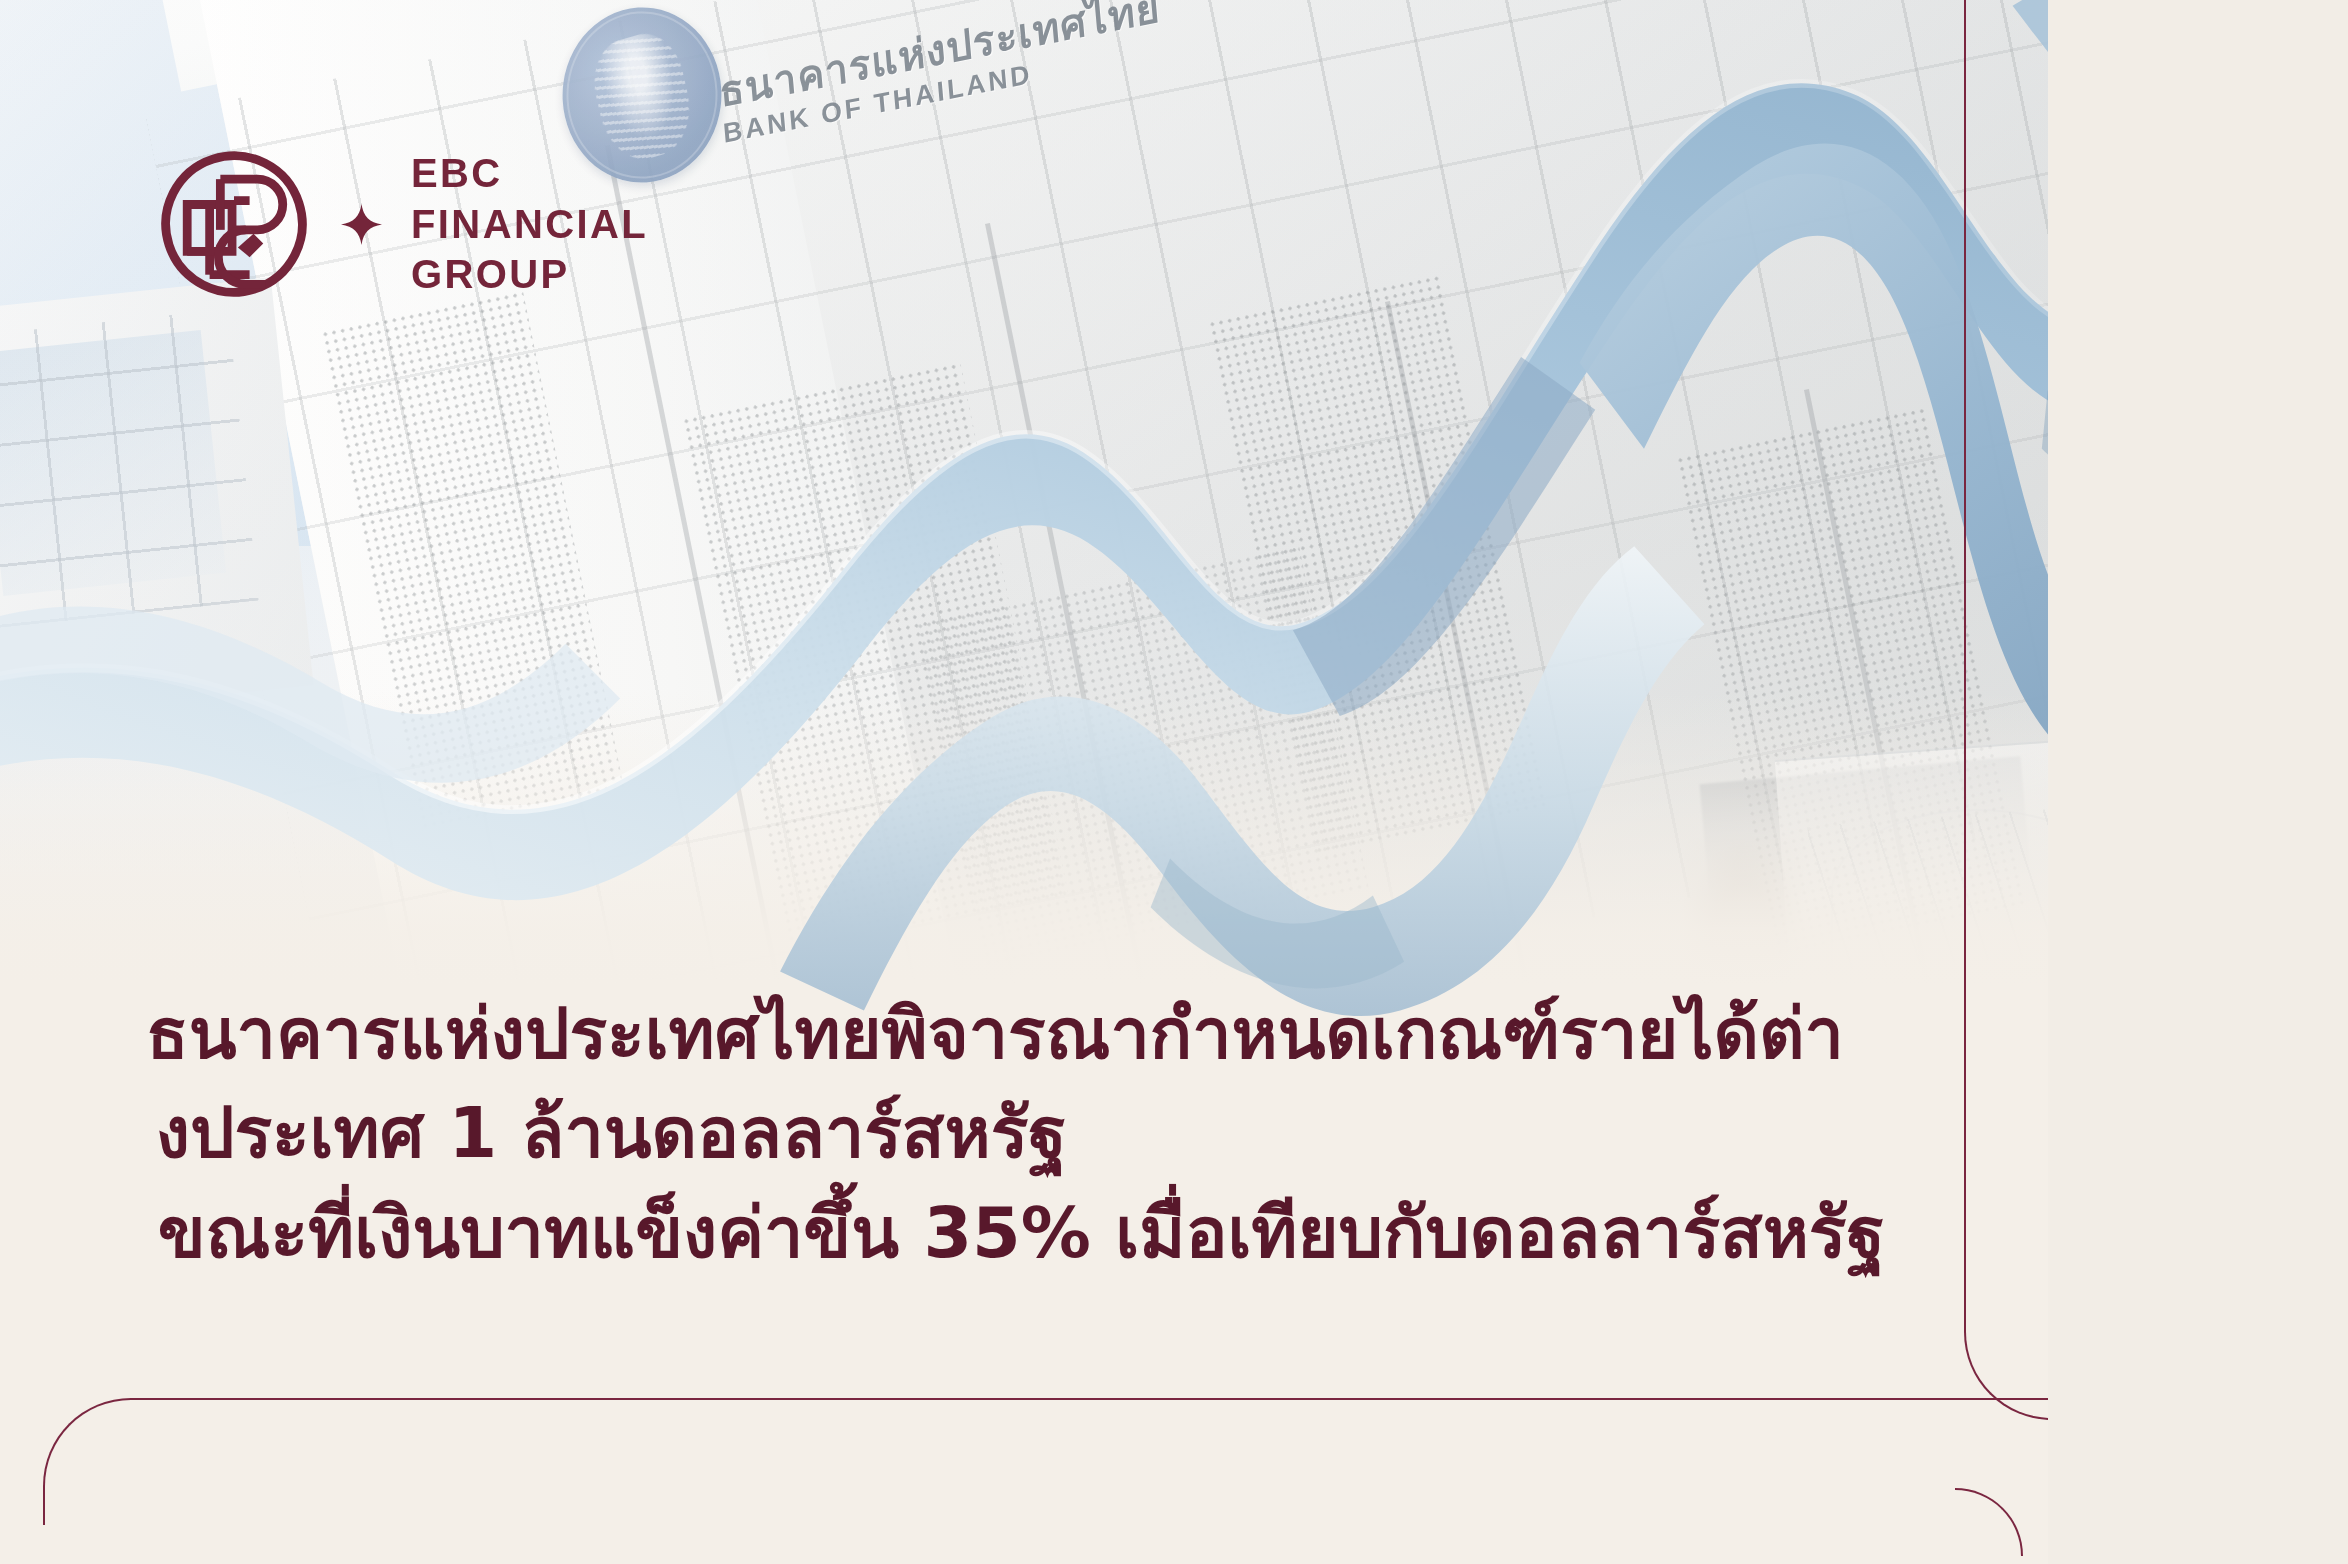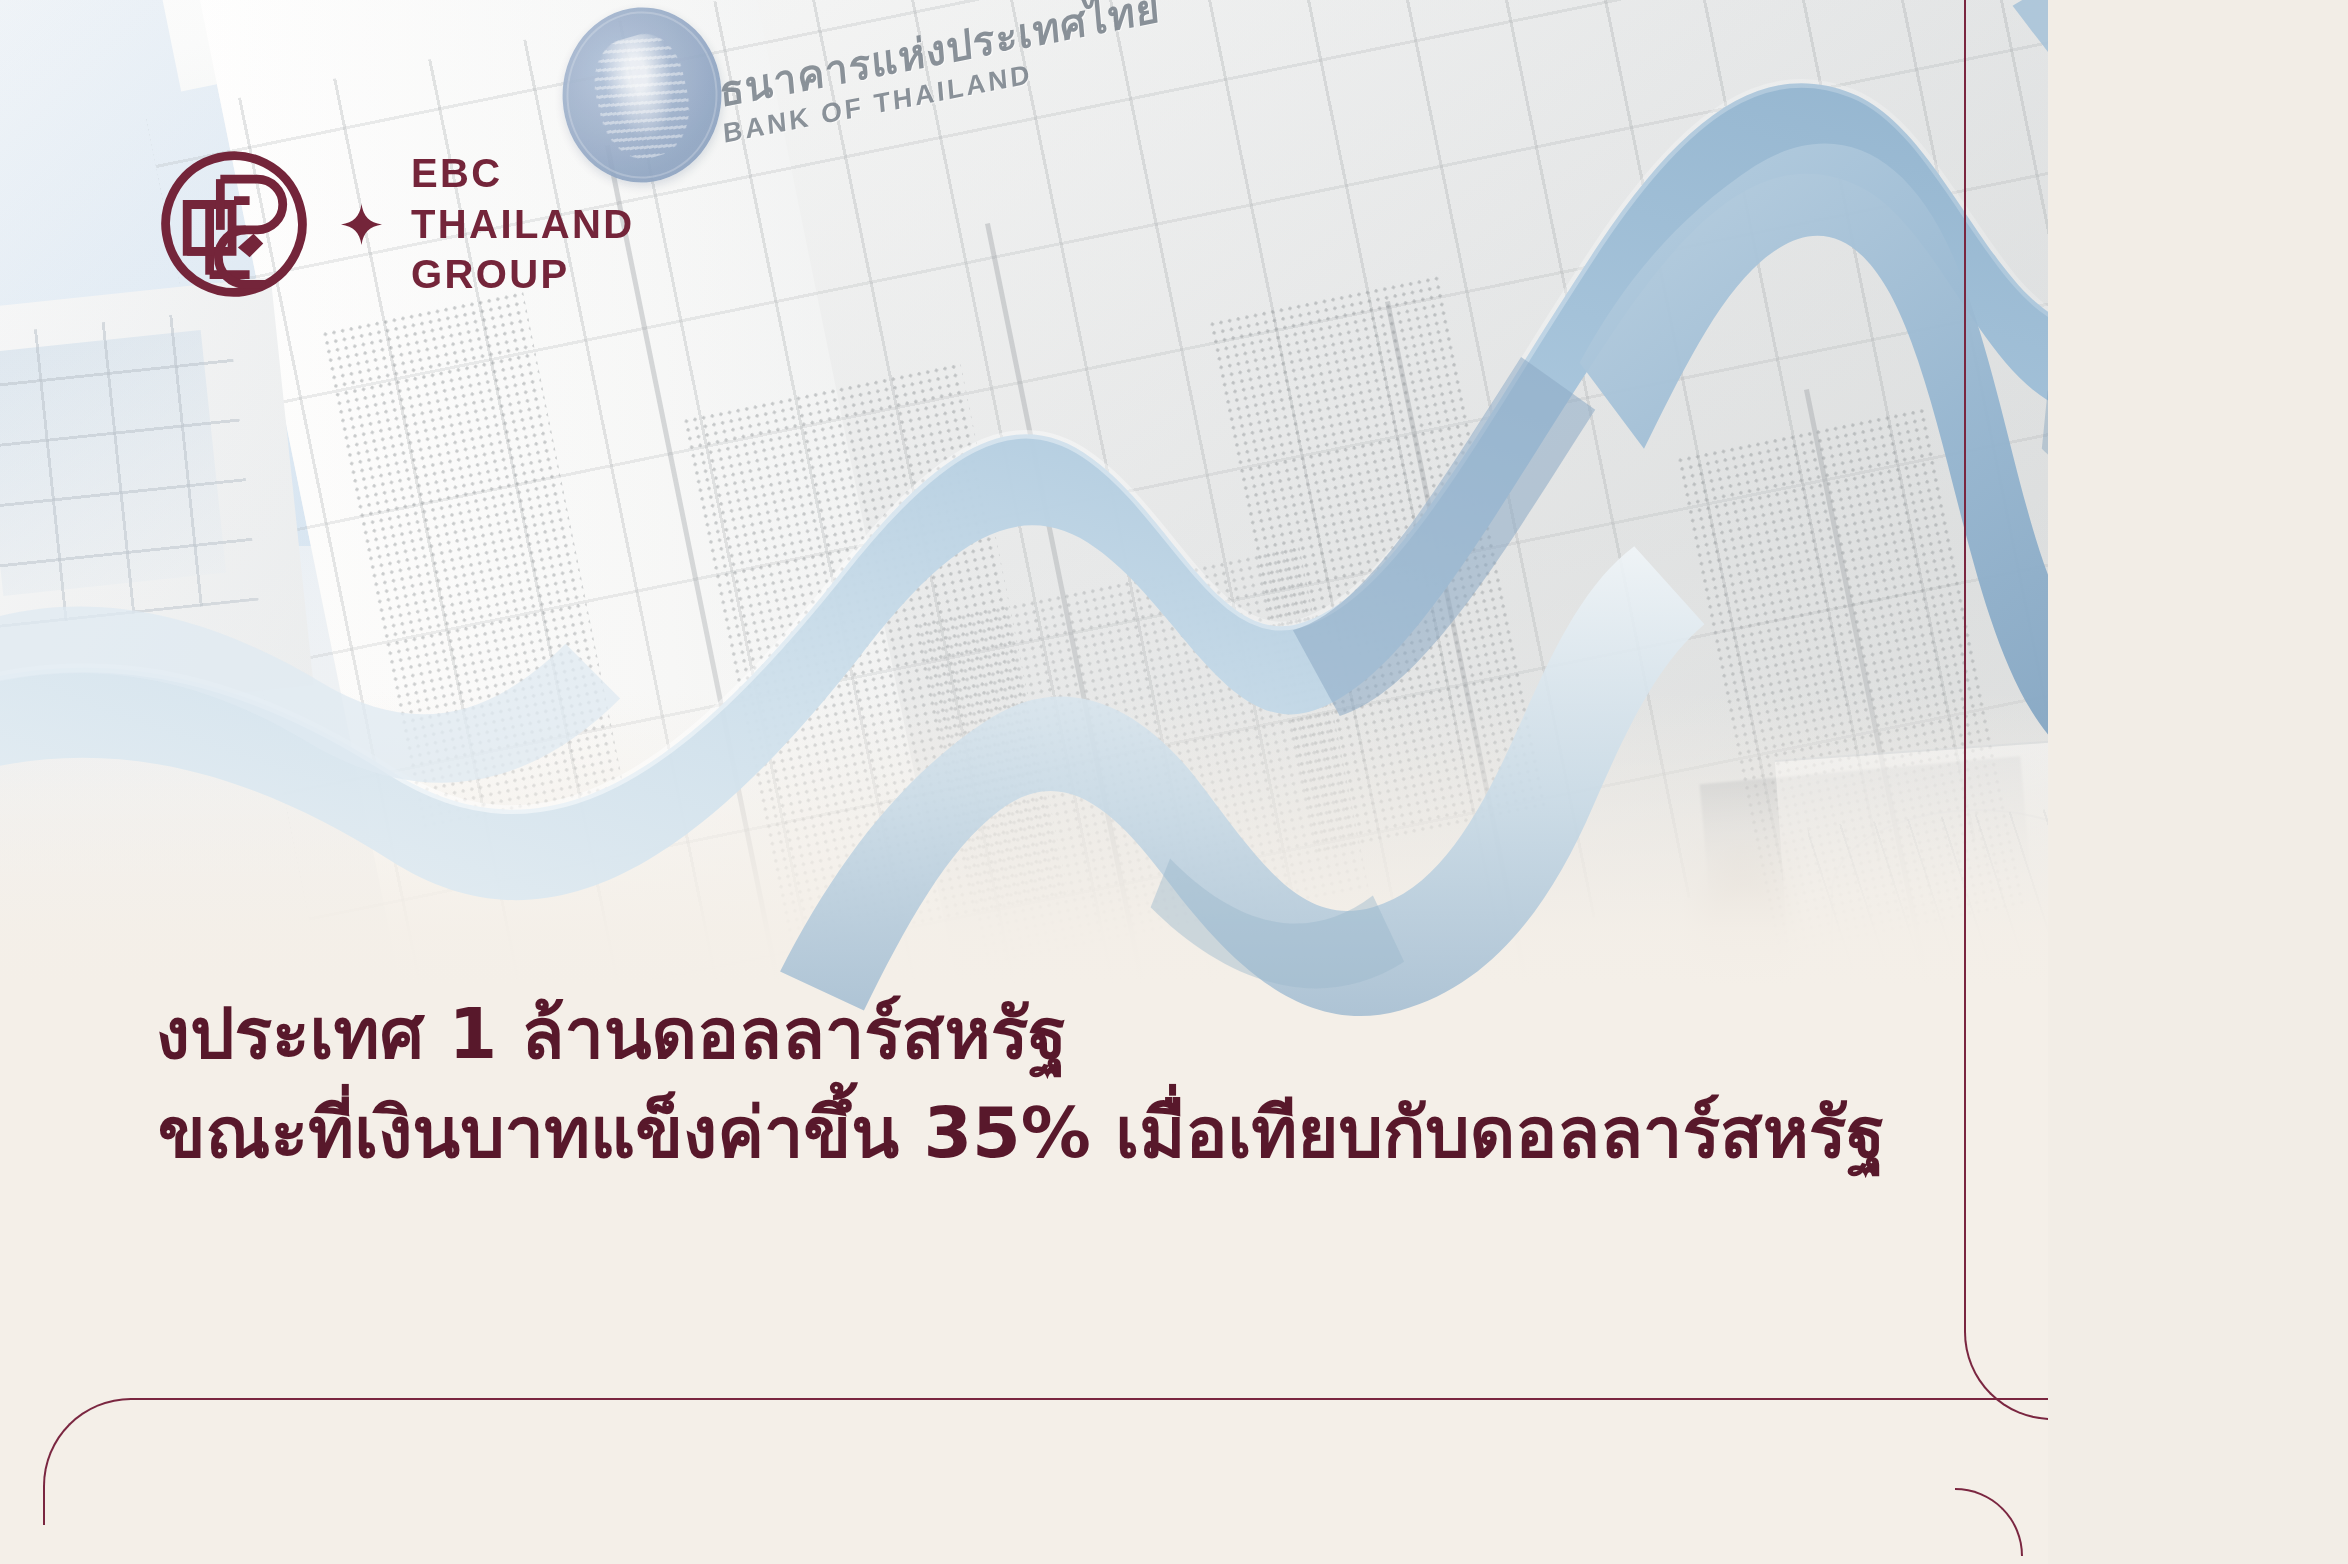--- a/index.html
+++ b/index.html
@@ -452,26 +452,27 @@
         <path d="M84,104 L100,90 L110,100 L96,114 Z" fill="#74253a"></path>
       </svg>
     </span>
     <span class="logoStar">
       <svg viewBox="0 0 42 42" width="41" height="41">
         <path d="M21,0 C23,13 29,19 42,21 C29,23 23,29 21,42 C19,29 13,23 0,21 C13,19 19,13 21,0 Z" fill="#74253a"></path>
       </svg>
     </span>
     <span class="logoText">
       <div>EBC</div>
-      <div>THAILAND</div>
+      <div>FINANCIAL</div>
       <div>GROUP</div>
     </span>
   </div>
 
   <div class="headline">
+    <div class="l1">ธนาคารแห่งประเทศไทยพิจารณากำหนดเกณฑ์รายได้ต่า</div>
     <div class="l2">งประเทศ 1 ล้านดอลลาร์สหรัฐ</div>
     <div class="l3">ขณะที่เงินบาทแข็งค่าขึ้น 35% เมื่อเทียบกับดอลลาร์สหรัฐ</div>
   </div>
 
   <div class="frameRight"></div>
   <div class="frameBottomLeft"></div>
   <div class="frameCornerDot"></div>
 
 </div>
 

